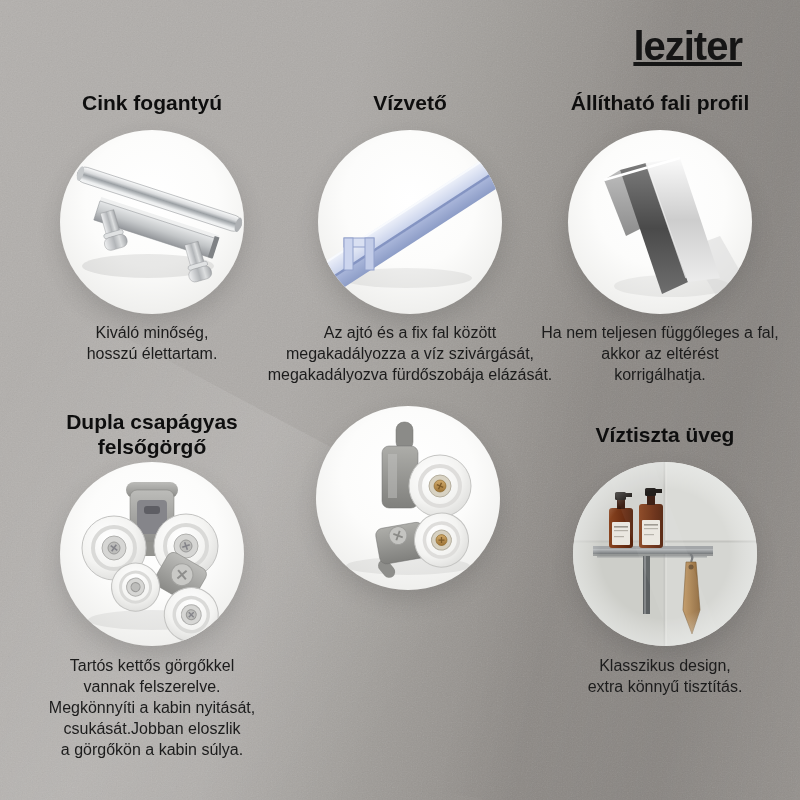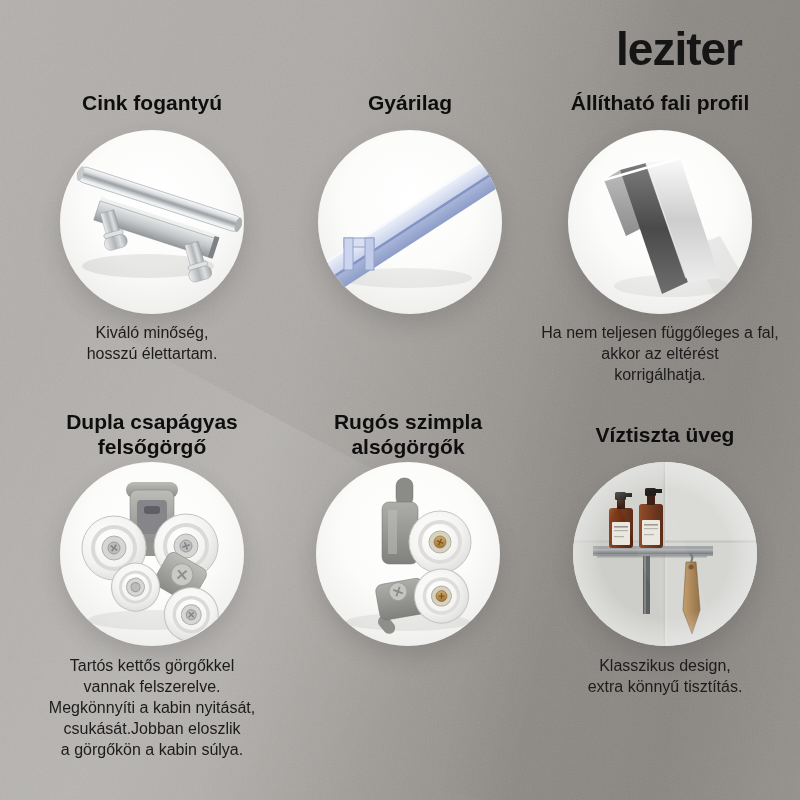--- a/index.html
+++ b/index.html
@@ -9,21 +9,21 @@
     background:linear-gradient(102deg,#b3b0ad 0%,#adaaa7 38%,#a19e9a 52%,#908c88 70%,#96928e 100%);
   }
   .noise-layer{position:absolute;inset:0;opacity:.16;pointer-events:none;}
   .streak{position:absolute;pointer-events:none;}
   .streak.s1{left:-120px;top:380px;width:500px;height:600px;transform:rotate(28deg);
     background:linear-gradient(90deg,rgba(255,255,255,0) 0%,rgba(255,255,255,.10) 50%,rgba(255,255,255,0) 100%);}
   .streak.s2{left:520px;top:-60px;width:400px;height:900px;transform:rotate(12deg);
     background:linear-gradient(90deg,rgba(0,0,0,0) 0%,rgba(0,0,0,.07) 55%,rgba(0,0,0,0) 100%);}
   .logo{
     position:absolute;top:26px;right:58px;
-    font-size:46px;font-weight:700;letter-spacing:-1px;color:#151515;line-height:1;
+    font-size:40px;font-weight:700;letter-spacing:-1px;color:#151515;line-height:1;text-decoration:underline;
   }
   .cell{position:absolute;width:320px;display:flex;flex-direction:column;align-items:center;}
   .cell .title{
     width:100%;text-align:center;font-weight:700;font-size:21px;line-height:25px;
     color:#0e0e0e;white-space:pre-line;display:flex;align-items:center;justify-content:center;
   }
   .row1 .title{height:40px;align-items:flex-start;}
   .row2 .title{height:56px;}
   .disc{
     width:184px;height:184px;border-radius:50%;
@@ -100,21 +100,21 @@
         <ellipse cx="9" cy="68" rx="3" ry="7.5" fill="#c7cacc"></ellipse>
         <ellipse cx="175" cy="68" rx="3" ry="7.5" fill="#aeb1b4"></ellipse>
       </g>
     </svg>
   </div>
   <div class="desc">Kiváló minőség,
 hosszú élettartam.</div>
 </div>
 
 <div class="cell row1 r1 c2">
-  <div class="title">Gyárilag</div>
+  <div class="title">Vízvető</div>
   <div class="disc">
     <svg width="184" height="184" viewBox="0 0 184 184">
       <defs>
         <linearGradient id="g2a" x1="0" y1="0" x2="0" y2="1">
           <stop offset="0" stop-color="#eff2fa"></stop>
             <stop offset="1" stop-color="#c6d0ea"></stop>
         </linearGradient>
         <linearGradient id="g2b" x1="0" y1="0" x2="0" y2="1">
           <stop offset="0" stop-color="#a9b6da"></stop>
             <stop offset="1" stop-color="#8d9dc7"></stop>
@@ -127,20 +127,23 @@
         <rect x="-6" y="95" width="220" height="2.5" fill="#8494c2"></rect>
         <rect x="-6" y="79" width="220" height="2" fill="#f8fafd"></rect>
       </g>
       <g transform="translate(26,108)">
         <rect x="0" y="0" width="30" height="9" fill="#d9e0f2" stroke="#93a2cc" stroke-width="1"></rect>
         <rect x="0" y="0" width="9" height="32" fill="#ccd5ee" stroke="#93a2cc" stroke-width="1"></rect>
         <rect x="21" y="0" width="9" height="32" fill="#c2cce8" stroke="#93a2cc" stroke-width="1"></rect>
       </g>
     </svg>
   </div>
+  <div class="desc">Az ajtó és a fix fal között
+megakadályozza a víz szivárgását,
+megakadályozva fürdőszobája elázását.</div>
 </div>
 
 <div class="cell row1 r1 c3">
   <div class="title">Állítható fali profil</div>
   <div class="disc">
     <svg width="184" height="184" viewBox="0 0 184 184">
       <defs>
         <linearGradient id="g3a" x1="0" y1="0" x2="0" y2="1">
           <stop offset="0" stop-color="#fafafa"></stop>
             <stop offset=".5" stop-color="#cdcdcd"></stop>
@@ -242,22 +245,20 @@
     </svg>
   </div>
   <div class="desc">Tartós kettős görgőkkel
 vannak felszerelve.
 Megkönnyíti a kabin nyitását,
 csukását.Jobban eloszlik
 a görgőkön a kabin súlya.</div>
 </div>
 
 <div class="cell row2 r2 c2b">
-  <div class="title">Rugós szimpla
-alsógörgők</div>
   <div class="disc">
     <svg width="184" height="184" viewBox="0 0 184 184">
       <defs>
         <linearGradient id="g5a" x1="0" y1="0" x2="0" y2="1">
           <stop offset="0" stop-color="#adada9"></stop>
             <stop offset="1" stop-color="#80807d"></stop>
         </linearGradient>
         <linearGradient id="g5b" x1="0" y1="0" x2="0" y2="1">
           <stop offset="0" stop-color="#d2ab6b"></stop>
             <stop offset="1" stop-color="#9e7436"></stop>

